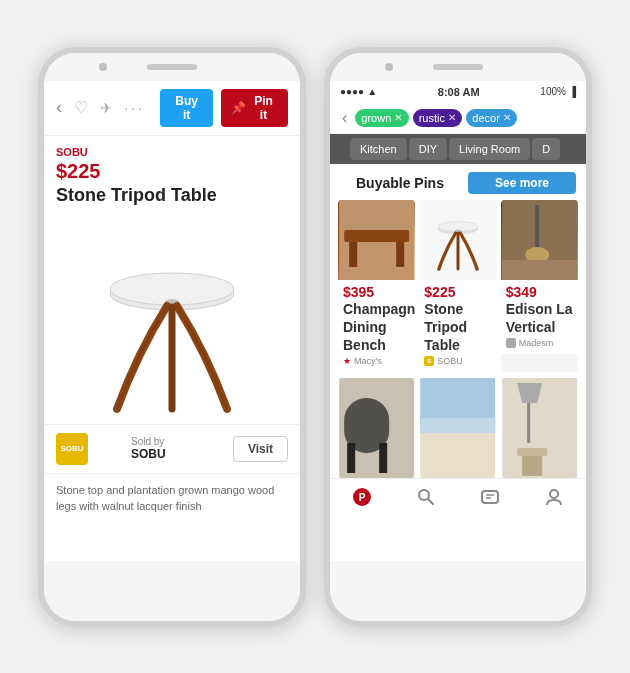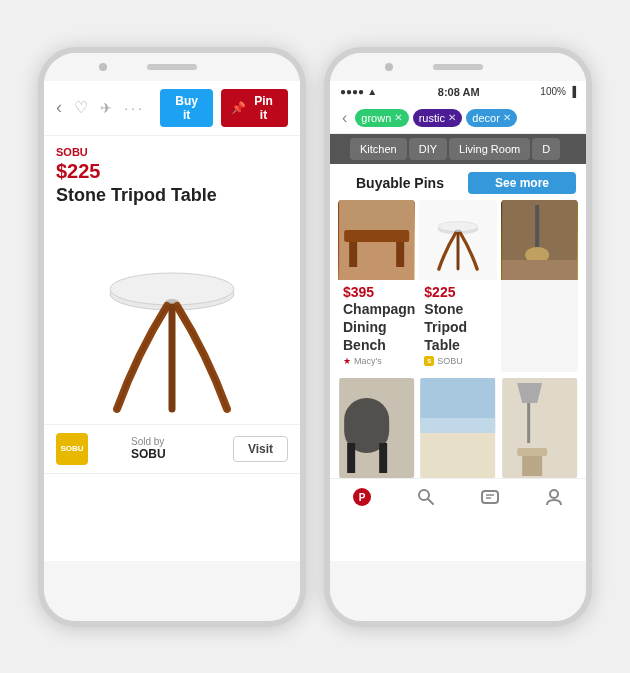--- a/index.html
+++ b/index.html
@@ -496,20 +496,22 @@
 
       <div class="product-seller">
         <div class="seller-logo">SOBU</div>
         <div class="seller-info">
           <div class="seller-label">Sold by</div>
           <div class="seller-name">SOBU</div>
         </div>
         <button class="btn-visit">Visit</button>
       </div>
 
+      <div class="product-desc">Stone top and plantation grown mango
+wood legs with walnut lacquer finish</div>
     </div>
 
     <div class="iphone-bottom-area">
       
     </div>
   </div>
 
   <div class="iphone">
     <div class="iphone-top-bar">
       <div class="iphone-camera"></div>
@@ -603,20 +605,28 @@
 
         <div class="pin-card">
           <div class="pin-img-lamp">
             <svg width="100%" height="80" viewBox="0 0 75 80" xmlns="http://www.w3.org/2000/svg">
               <rect width="75" height="80" fill="#8a7050"></rect>
               <rect x="33" y="5" width="4" height="50" fill="#555"></rect>
               <ellipse cx="35" cy="55" rx="12" ry="8" fill="#c0a060"></ellipse>
               <rect x="0" y="60" width="75" height="20" fill="#a08060"></rect>
             </svg>
           </div>
+          <div class="pin-info">
+            <div class="pin-price">$349</div>
+            <div class="pin-name">Edison La Vertical</div>
+            <div class="pin-seller">
+              <span class="seller-badge"></span>
+              <span class="pin-seller-name">Madesm</span>
+            </div>
+          </div>
         </div>
 
       </div>
 
       <div class="bottom-images">
         <div class="bottom-img">
           <svg width="100%" height="100" viewBox="0 0 75 100" xmlns="http://www.w3.org/2000/svg">
             <rect width="75" height="100" fill="#c8c0b0"></rect>
             <rect x="5" y="20" width="45" height="55" rx="22" fill="#333" opacity="0.8"></rect>
             <rect x="8" y="65" width="8" height="30" fill="#222"></rect>

